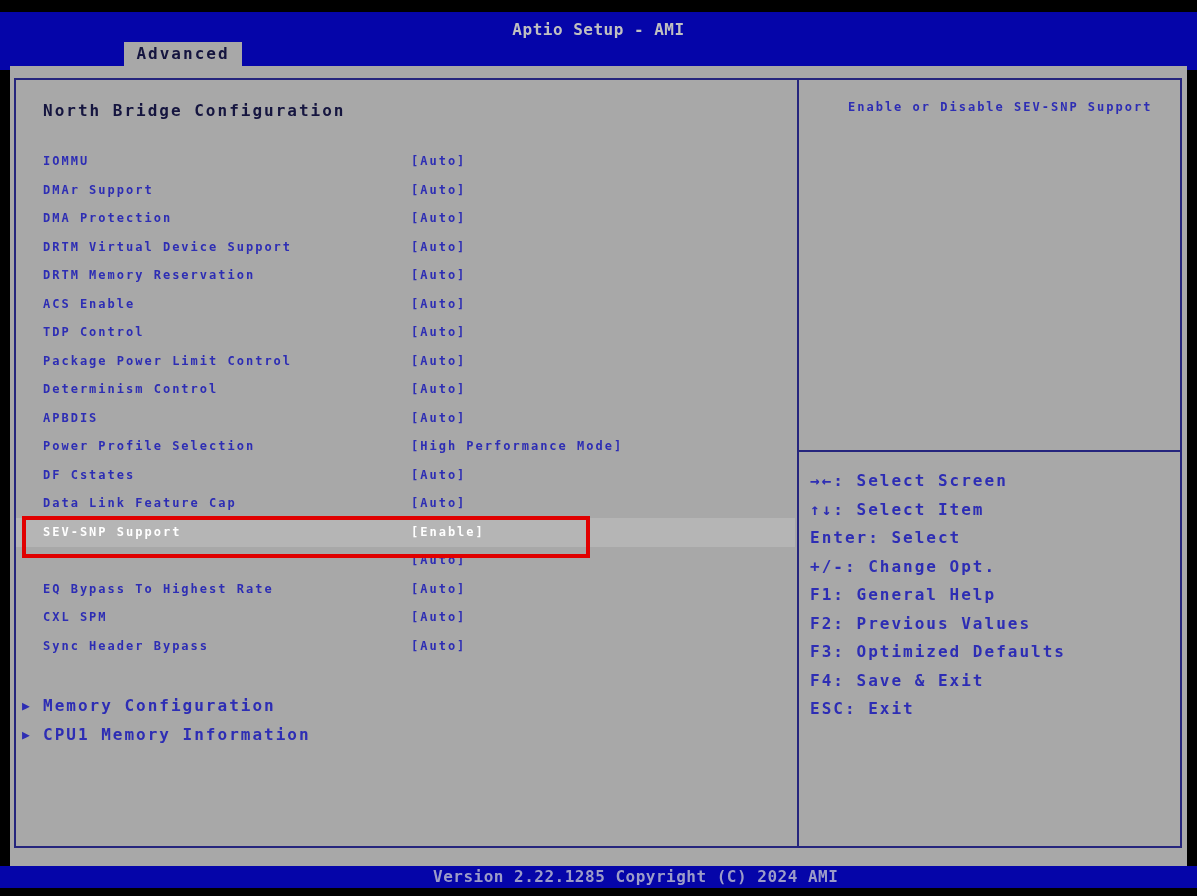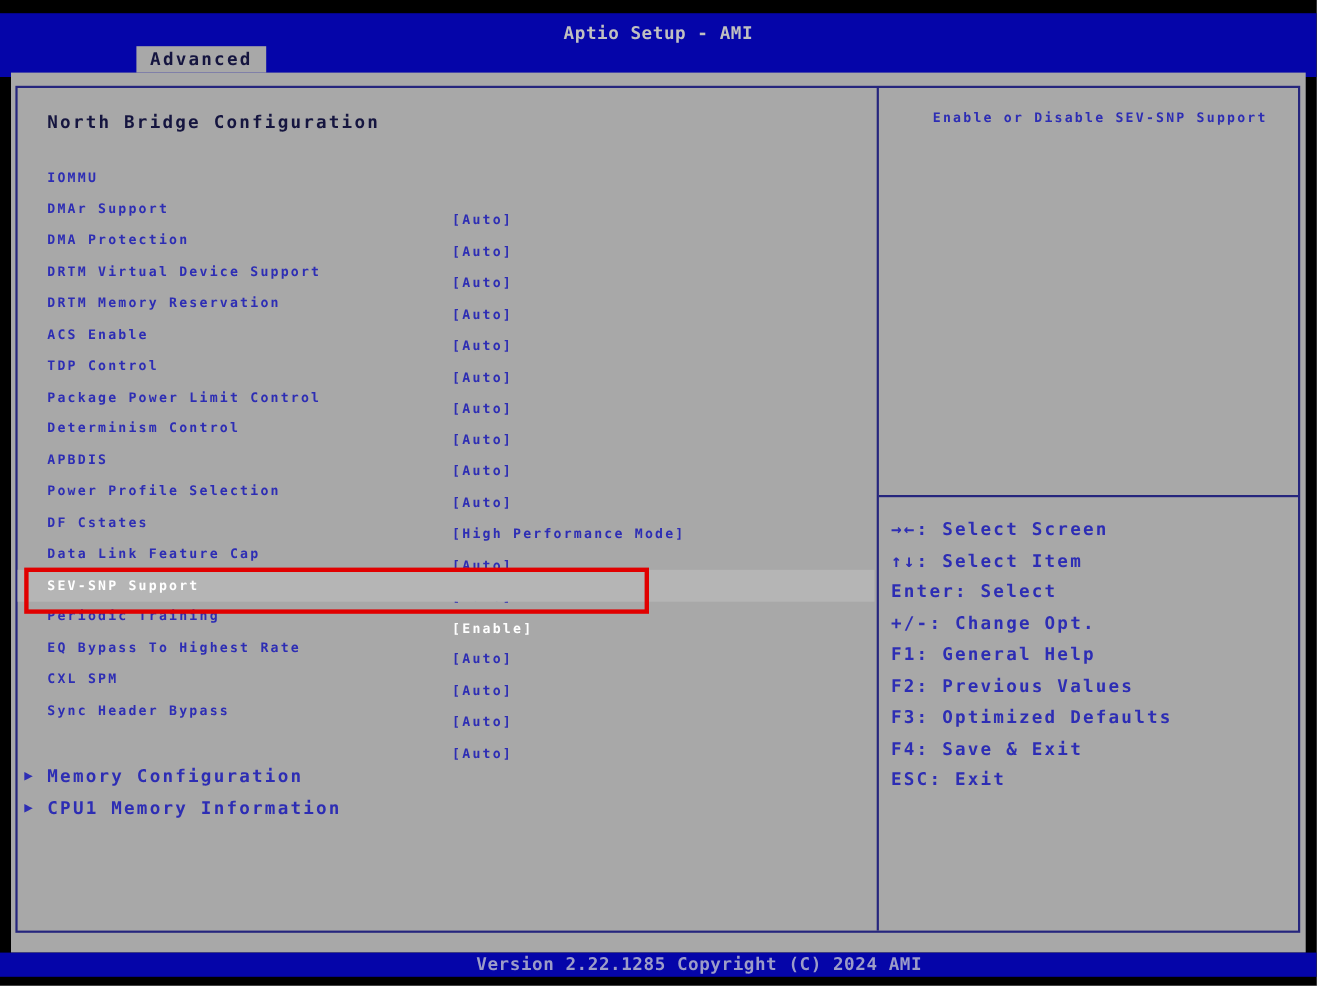--- a/index.html
+++ b/index.html
@@ -60,21 +60,21 @@
   .section-title{
     position:absolute;left:27px;top:17px;
     line-height:28px;font-size:16px;letter-spacing:2px;
     color:var(--title-text);white-space:pre;
   }
   .item-row{
     position:absolute;left:0;width:779px;height:28px;line-height:28px;
     font-size:12px;letter-spacing:2px;color:var(--item-text);
   }
   .item-row .lbl{position:absolute;left:27px;white-space:pre;}
-  .item-row .val{position:absolute;left:395px;white-space:pre;margin-top:39px;}
+  .item-row .val{position:absolute;left:395px;white-space:pre;}
   .item-row.selected{background:var(--selected-bg);color:var(--selected-text);height:29px;}
   .submenu-row{
     position:absolute;left:0;width:779px;height:28px;line-height:28px;
     font-size:16px;letter-spacing:2px;color:var(--item-text);
   }
   .submenu-row .tri{position:absolute;left:6px;font-size:13px;letter-spacing:0;}
   .submenu-row .lbl{position:absolute;left:27px;white-space:pre;}
 
   .v-divider{
     position:absolute;left:781px;top:0;width:2px;height:100%;
@@ -177,21 +177,20 @@
         </div>
         <div class="item-row" style="top: 409px;">
           <span class="lbl">Data Link Feature Cap</span>
           <span class="val">[Auto]</span>
         </div>
         <div class="item-row selected" style="top: 437.5px;">
           <span class="lbl">SEV-SNP Support</span>
           <span class="val">[Enable]</span>
         </div>
         <div class="item-row" style="top: 466px;">
-          <span class="lbl">Periodic Training</span>
           <span class="val">[Auto]</span>
         </div>
         <div class="item-row" style="top: 494.5px;">
           <span class="lbl">EQ Bypass To Highest Rate</span>
           <span class="val">[Auto]</span>
         </div>
         <div class="item-row" style="top: 523px;">
           <span class="lbl">CXL SPM</span>
           <span class="val">[Auto]</span>
         </div>

